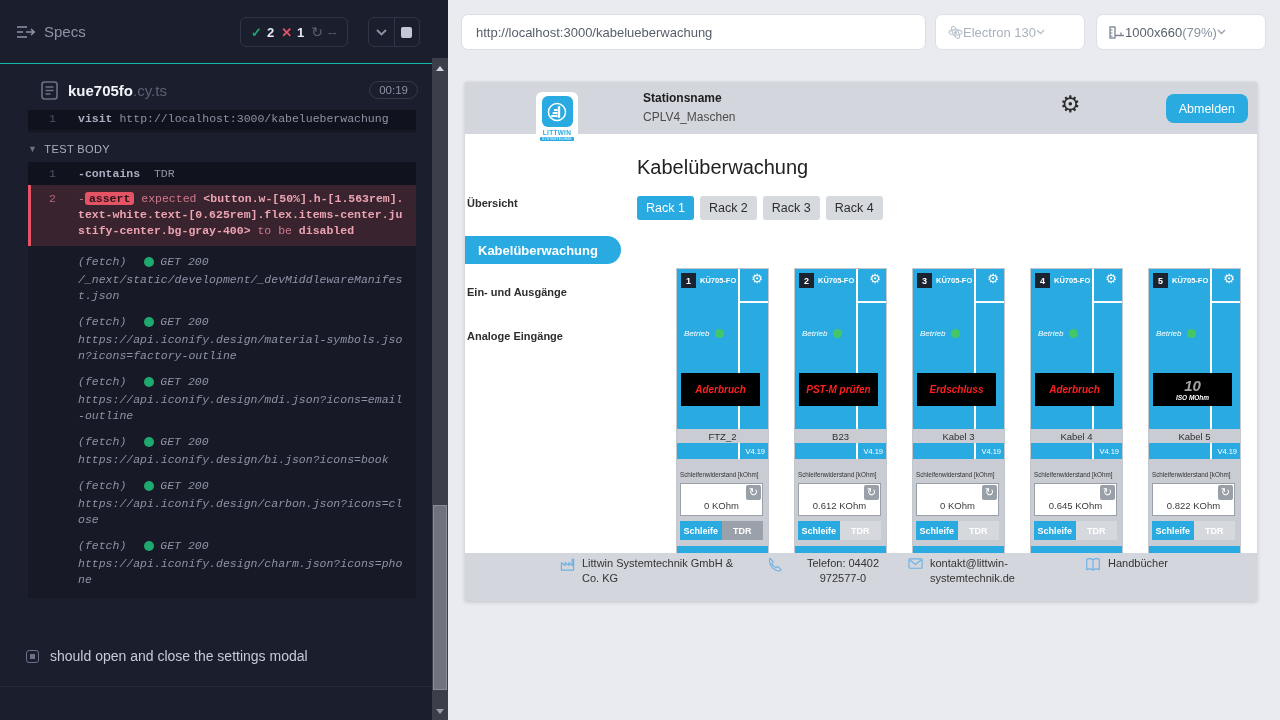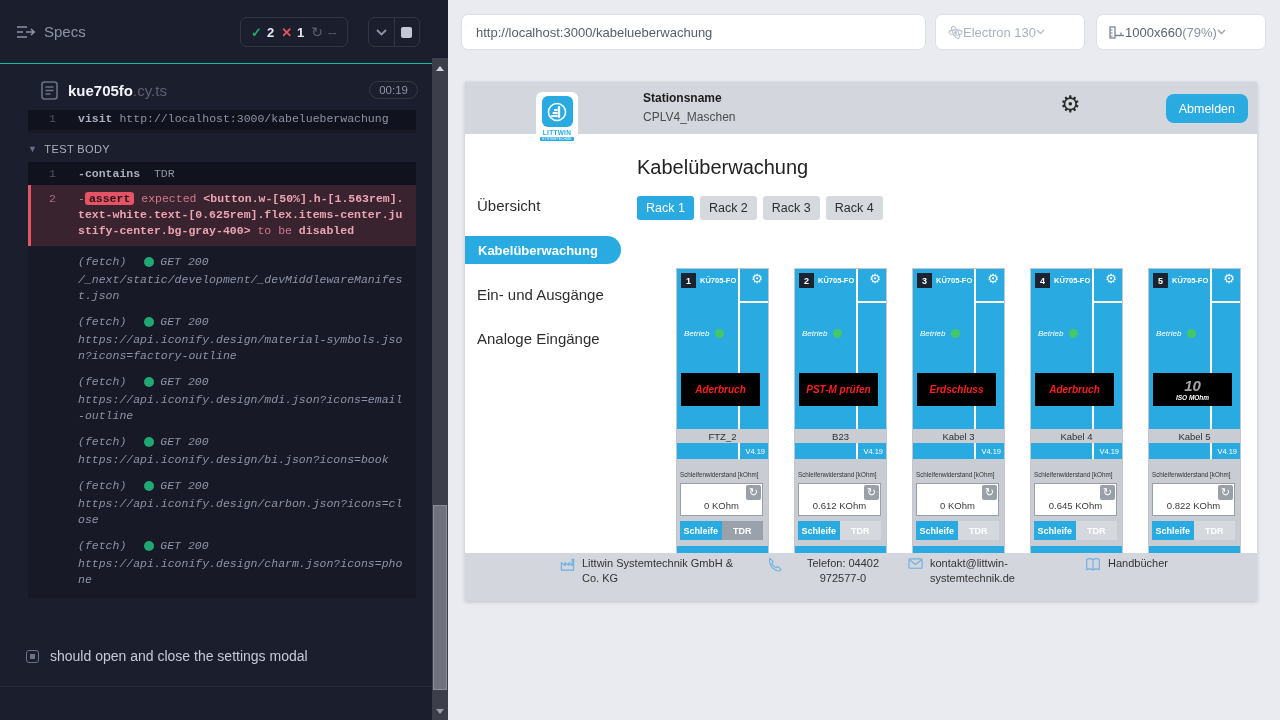--- a/index.html
+++ b/index.html
@@ -82,21 +82,21 @@
   .logo-sq { width:31px; height:31px; background:var(--accent,#29abe2); border-radius:6px; display:flex; align-items:center; justify-content:center; }
   .logo-title { font-size:6.5px; font-weight:bold; color:var(--accent,#29abe2); margin-top:2px; letter-spacing:.3px; }
   .logo-sub { font-size:3.5px; color:var(--accent,#29abe2); background:var(--accent,#29abe2); color:#fff; padding:0 2px; border-radius:1px; margin-top:1px; }
   .station { position:absolute; left:178px; top:9px; }
   .station-label { font-size:12px; font-weight:bold; color:#1c1c1c; }
   .station-value { font-size:12px; color:#4c4c4c; margin-top:5px; }
   .hdr-gear { position:absolute; left:595px; top:11px; font-size:23px; color:#2b2b2b; line-height:1; cursor:pointer; font-family:"DejaVu Sans",sans-serif; }
   .logout-btn { position:absolute; right:9px; top:12px; height:29px; background:var(--accent,#29abe2); color:#fff; border:none; border-radius:8px; font-size:12.5px; padding:0 13px; font-family:"Liberation Sans",sans-serif; cursor:pointer; }
 
   
-  .nav-item { position:absolute; left:12px; font-size:15px; font-weight:normal; color:#2e2e2e; cursor:pointer; }
+  .nav-item { position:absolute; left:2px; font-size:11px; font-weight:bold; color:#2e2e2e; cursor:pointer; }
   .nav-pill { position:absolute; left:0; top:154px; width:156px; height:28px; background:var(--accent,#29abe2); border-radius:0 14px 14px 0; display:flex; align-items:center; cursor:pointer; }
   .nav-pill span { margin-left:13px; font-size:13px; font-weight:bold; color:#fff; }
 
   
   .page-title { position:absolute; left:172px; top:74px; font-size:20px; color:#222; }
   .rack-tabs { position:absolute; left:172px; top:114px; display:flex; gap:6px; }
   .rack-tab { height:24px; padding:0 9px; display:flex; align-items:center; font-size:12.5px; background:#d6d9de; color:#2e2e2e; border-radius:3px; cursor:pointer; }
   .rack-tab.active { background:var(--accent,#29abe2); color:#fff; }
 
   

